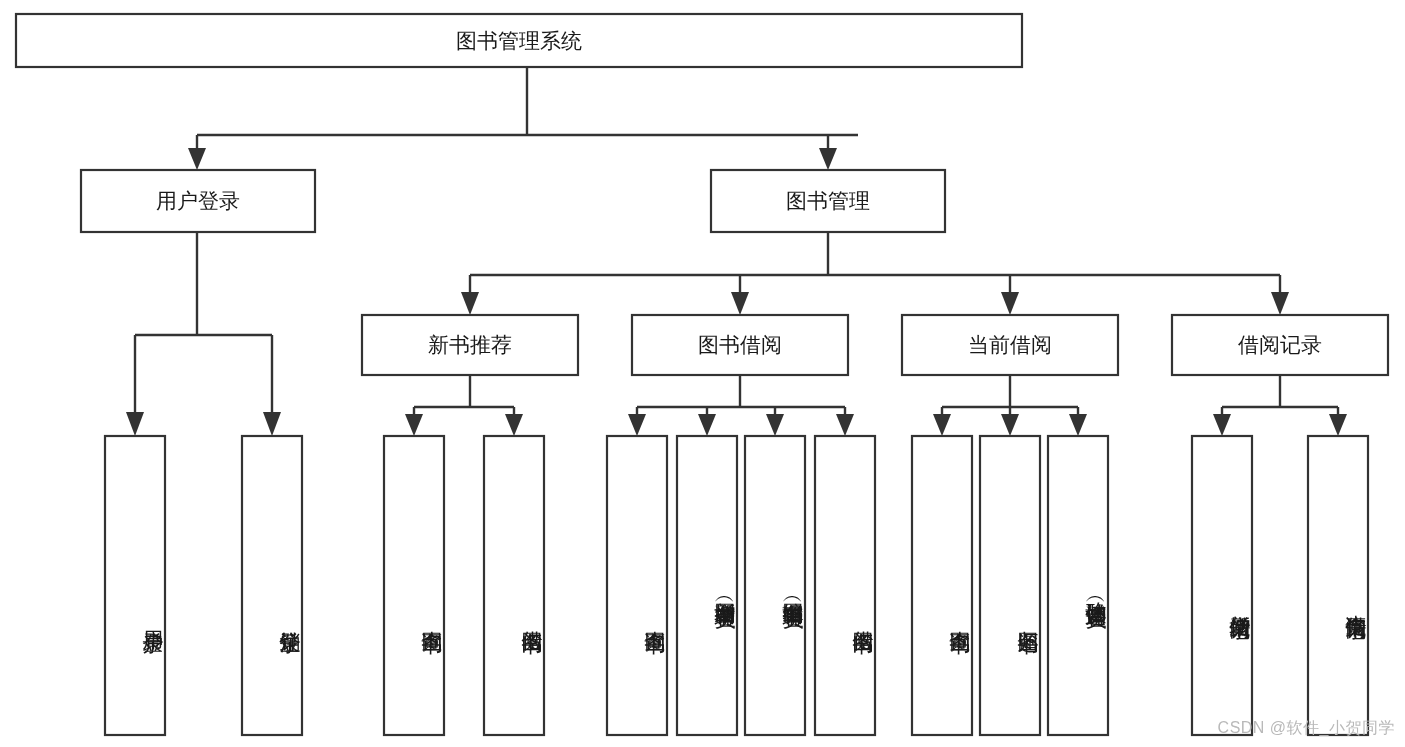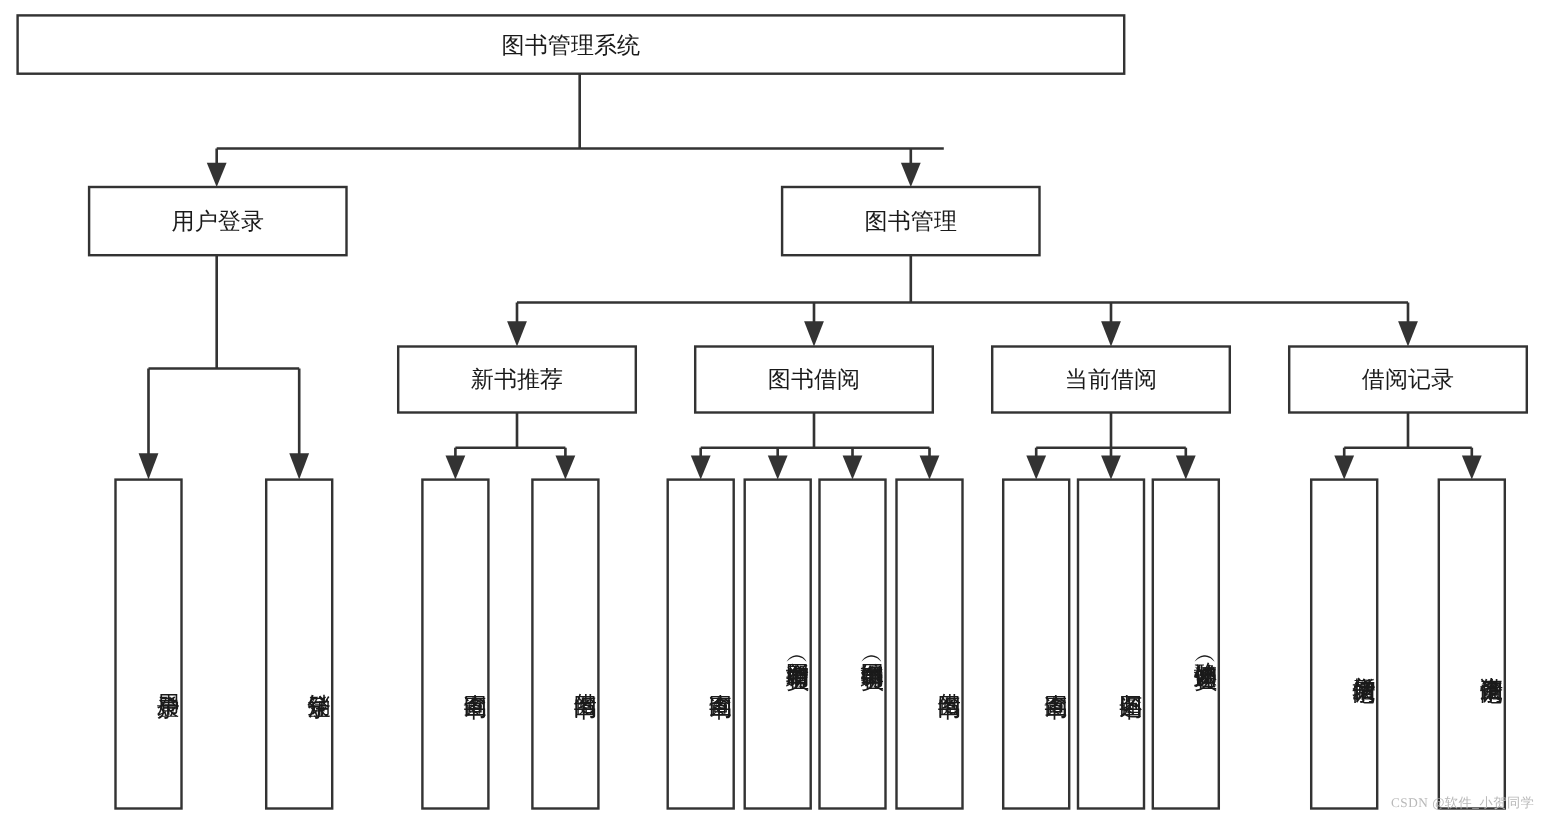--- a/index.html
+++ b/index.html
@@ -69,22 +69,22 @@
     display: flex;
     align-items: flex-start;
     justify-content: center;
     pointer-events: none;
     user-select: none;
   }
   .watermark {
     position: absolute;
     right: 10px;
     bottom: 8px;
-    font-family: Liberation Serif, serif;
-    font-size: 12px;
+    font-family: Liberation Sans, sans-serif;
+    font-size: 16px;
     color: #b9b9b9;
     white-space: nowrap;
     letter-spacing: 0.5px;
     user-select: none;
     margin-top: 40px;
   }
 </style>
 </head>
 <body>
 

